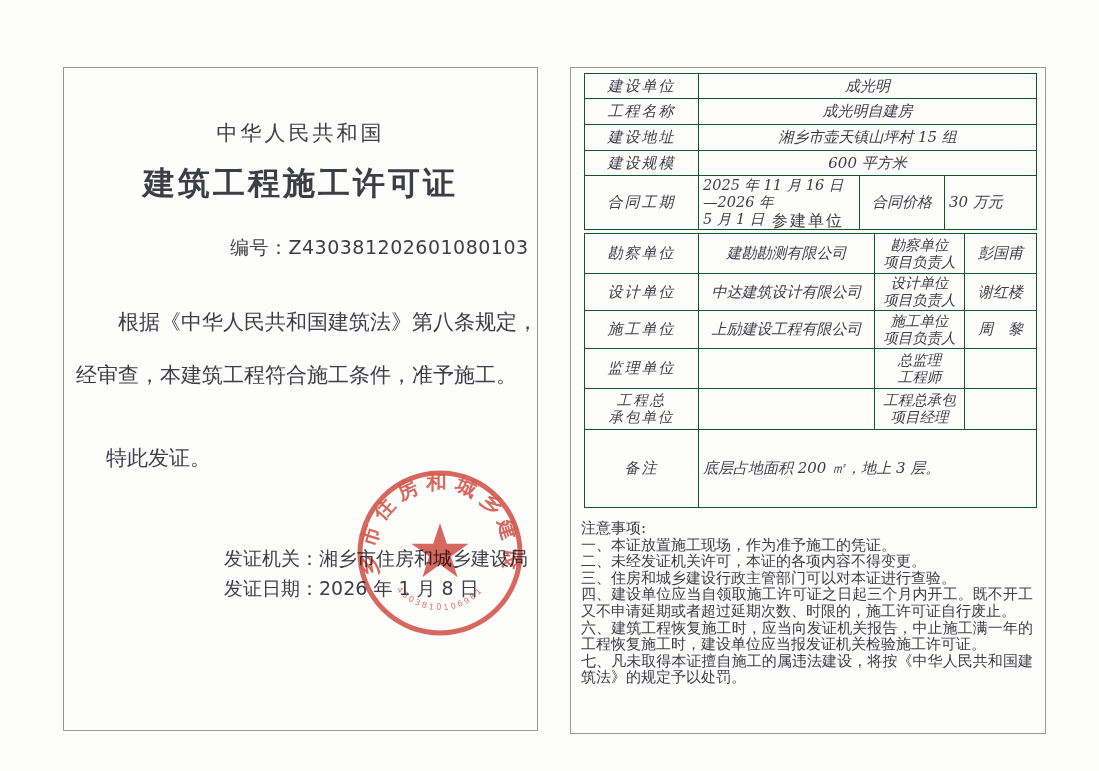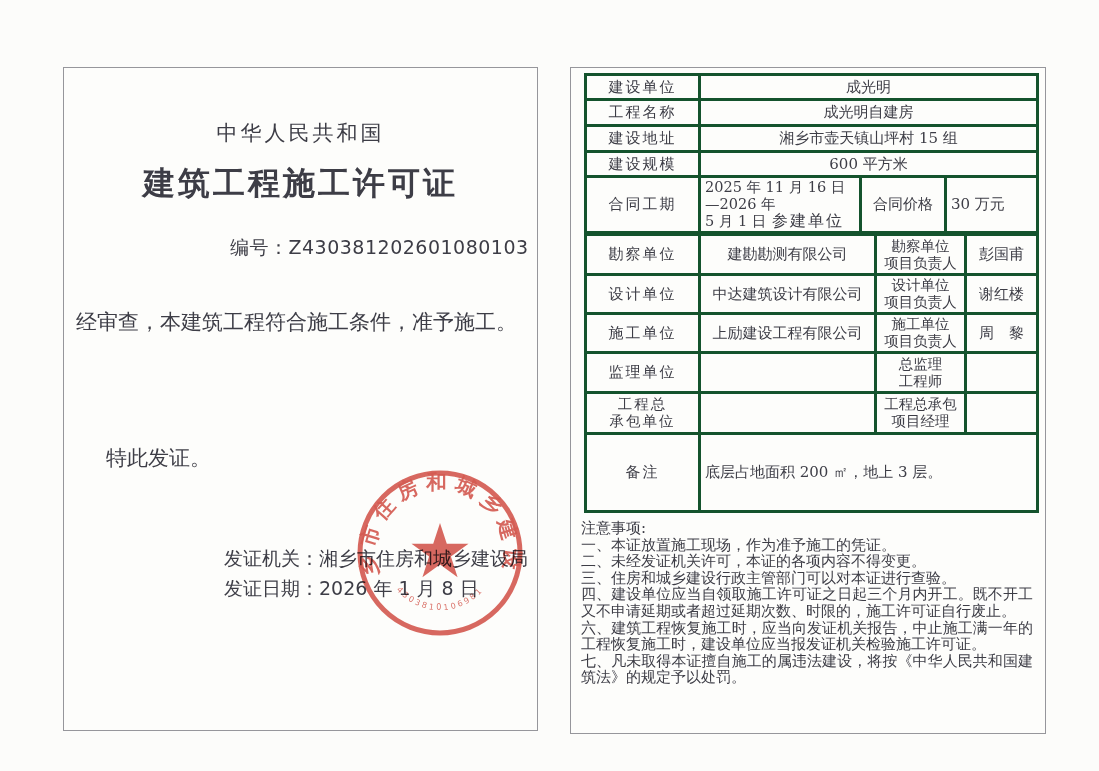--- a/index.html
+++ b/index.html
@@ -52,24 +52,25 @@
     pointer-events: none;
   }
 
   
   .rp-table {
     position: absolute; left: 13px; width: 452px;
     border-collapse: collapse; table-layout: fixed;
     font-size: 15px;
   }
   .rp-table td {
-    border: 3px solid #14532d;
+    border: 1px solid #14532d;
     text-align: center; vertical-align: middle;
     padding: 1px 4px;
     overflow: hidden;
+    font-style: italic;
   }
   .rp-table td.lbl { letter-spacing: 2px; }
   .rp-table td.left { text-align: left; padding-left: 4px; }
   .rp-table td.two-line { white-space: pre-line; line-height: 17px; font-size: 14.5px; }
   .t-info { top: 5px; }
   .t-part { top: 165px; }
   .section-title {
     position: absolute; top: 143px; left: 0; right: 0;
     text-align: center; font-size: 16px; letter-spacing: 2px;
   }
@@ -84,20 +85,21 @@
 <body>
 
 <div class="canvas">
 
   <div class="page page-left">
     <div class="pl-el country">中华人民共和国</div>
     <div class="pl-el cert-title">建筑工程施工许可证</div>
     <div class="pl-el serial">编号：Z430381202601080103</div>
 
     <div class="pl-el body-par">
+      <div class="line indent">根据《中华人民共和国建筑法》第八条规定，</div>
       <div class="line">经审查，本建筑工程符合施工条件，准予施工。</div>
     </div>
 
     <div class="pl-el issue-note">特此发证。</div>
     <div class="pl-el authority">发证机关：湘乡市住房和城乡建设局</div>
     <div class="pl-el issue-date">发证日期：2026 年 1 月 8 日</div>
 
     <div class="stamp">
       <svg width="170" height="170" viewBox="0 0 170 170">
         <defs>

